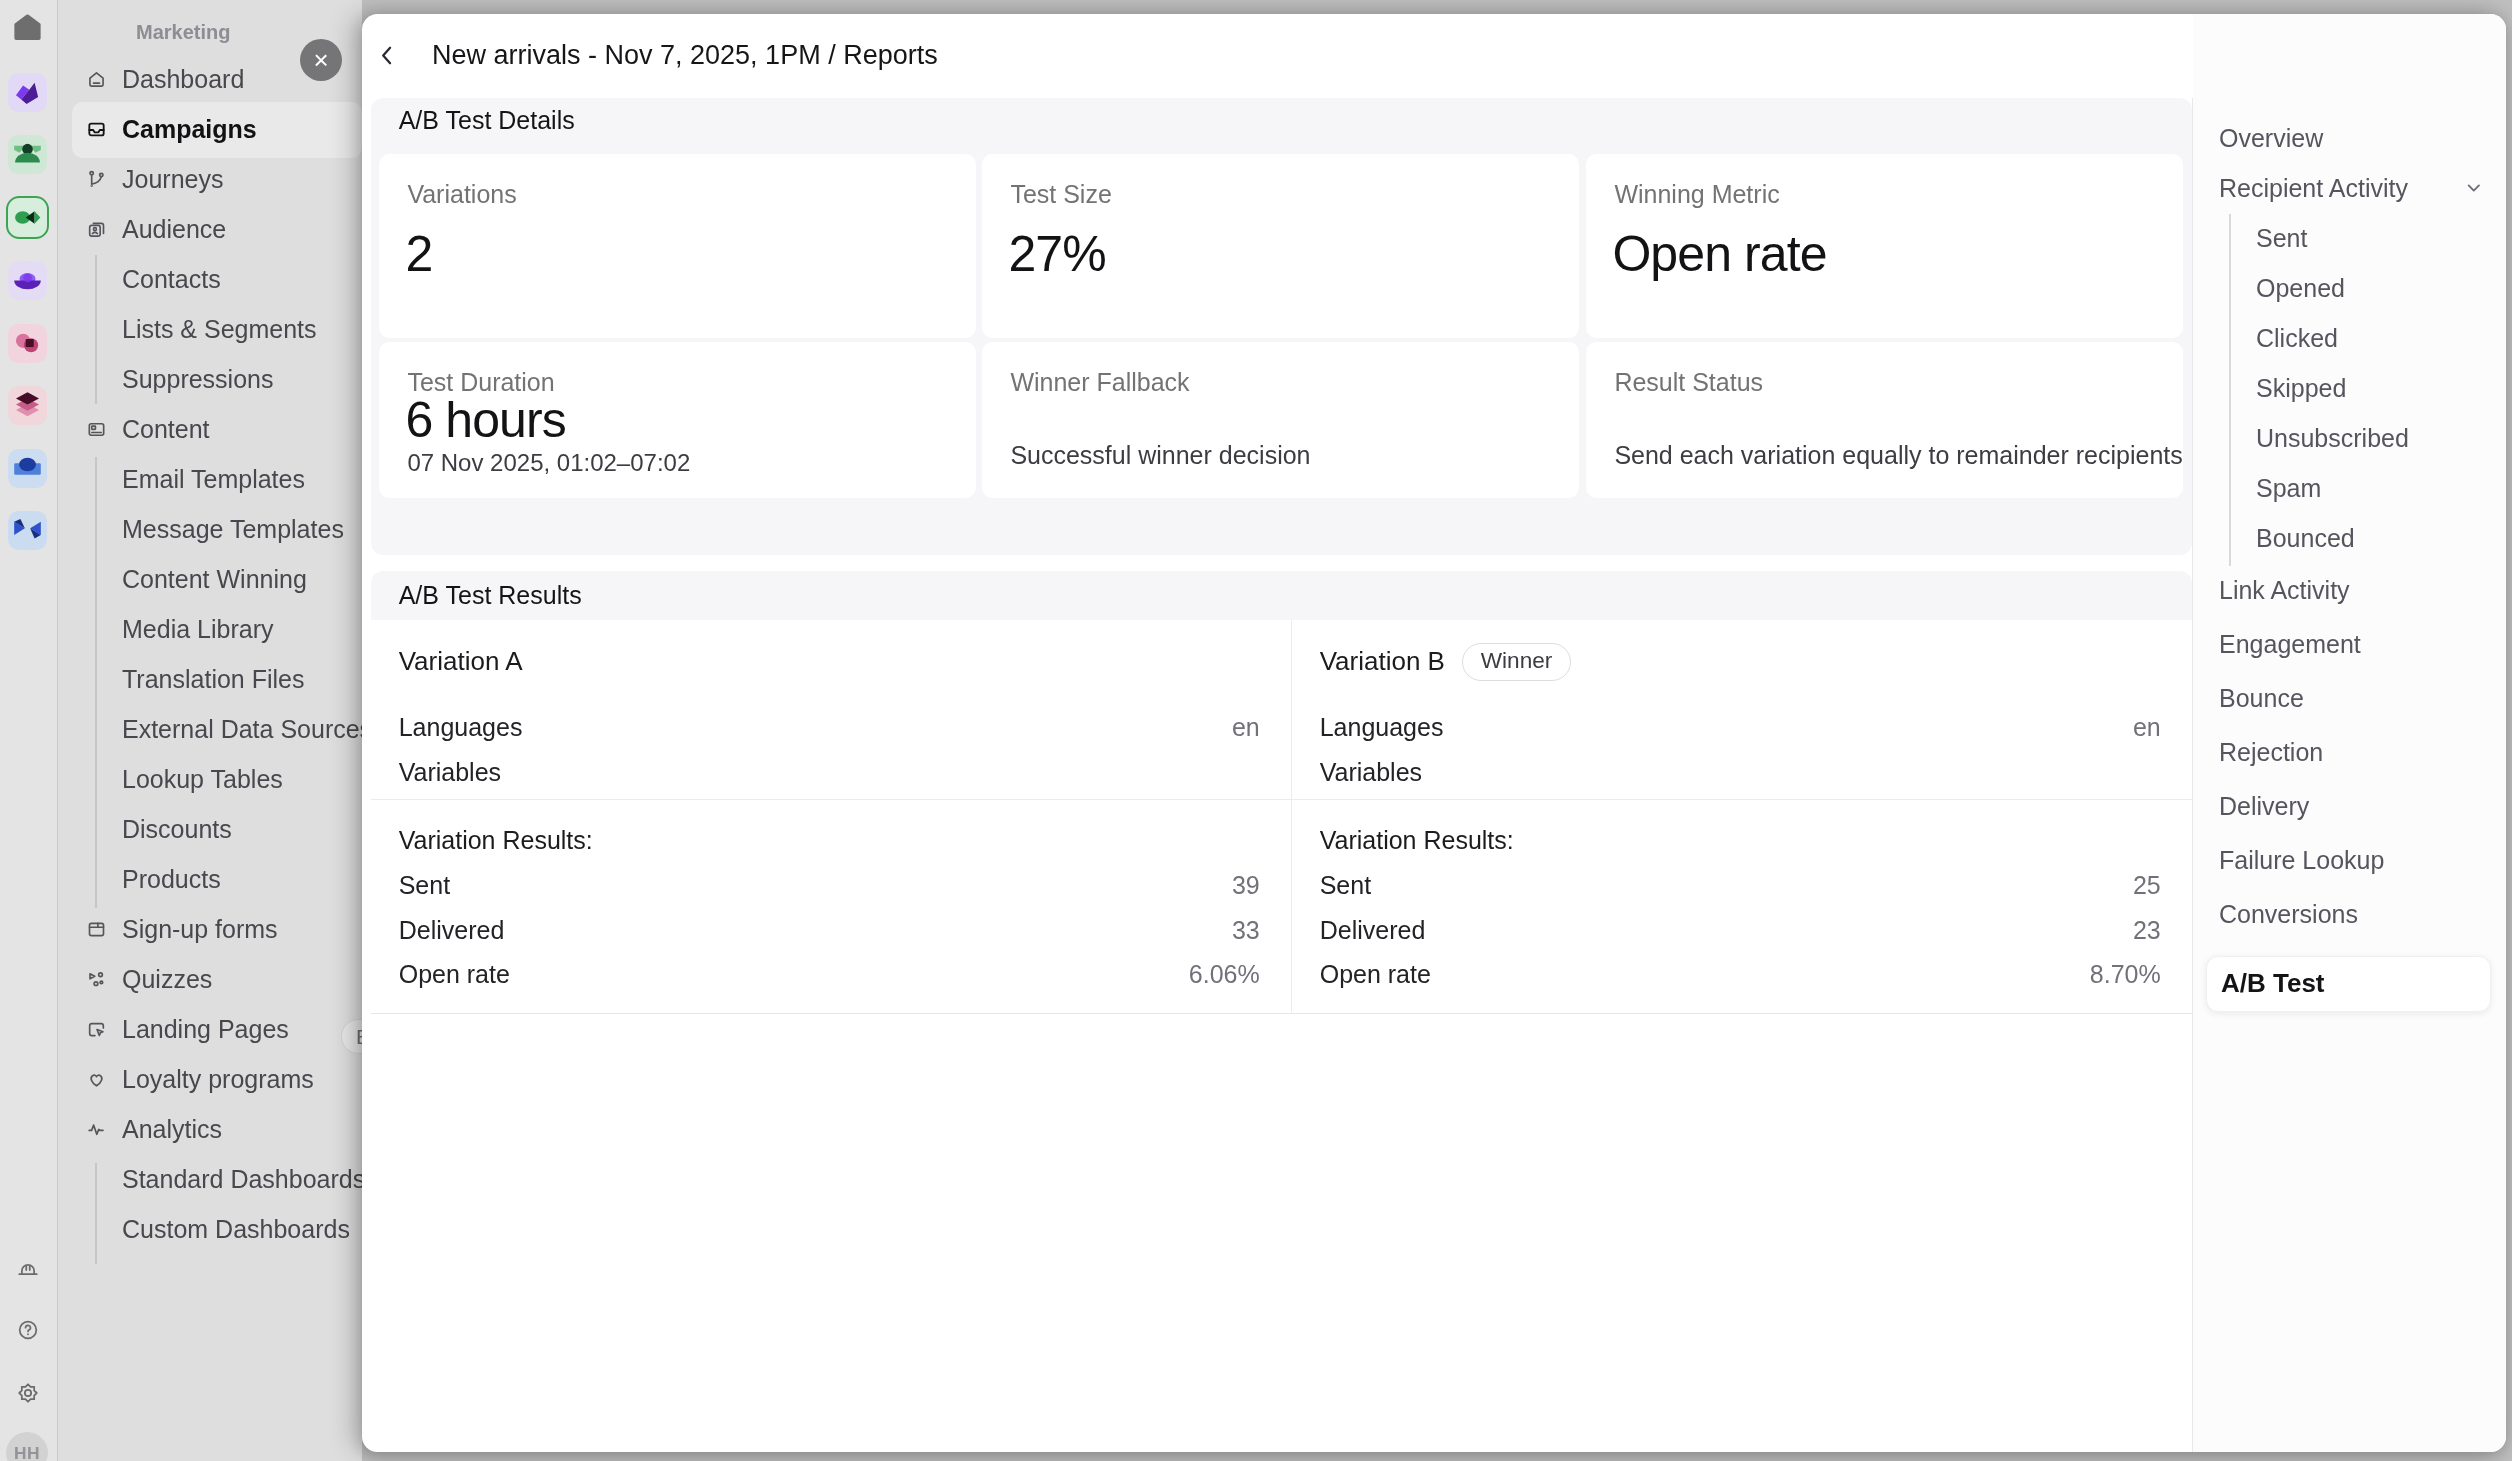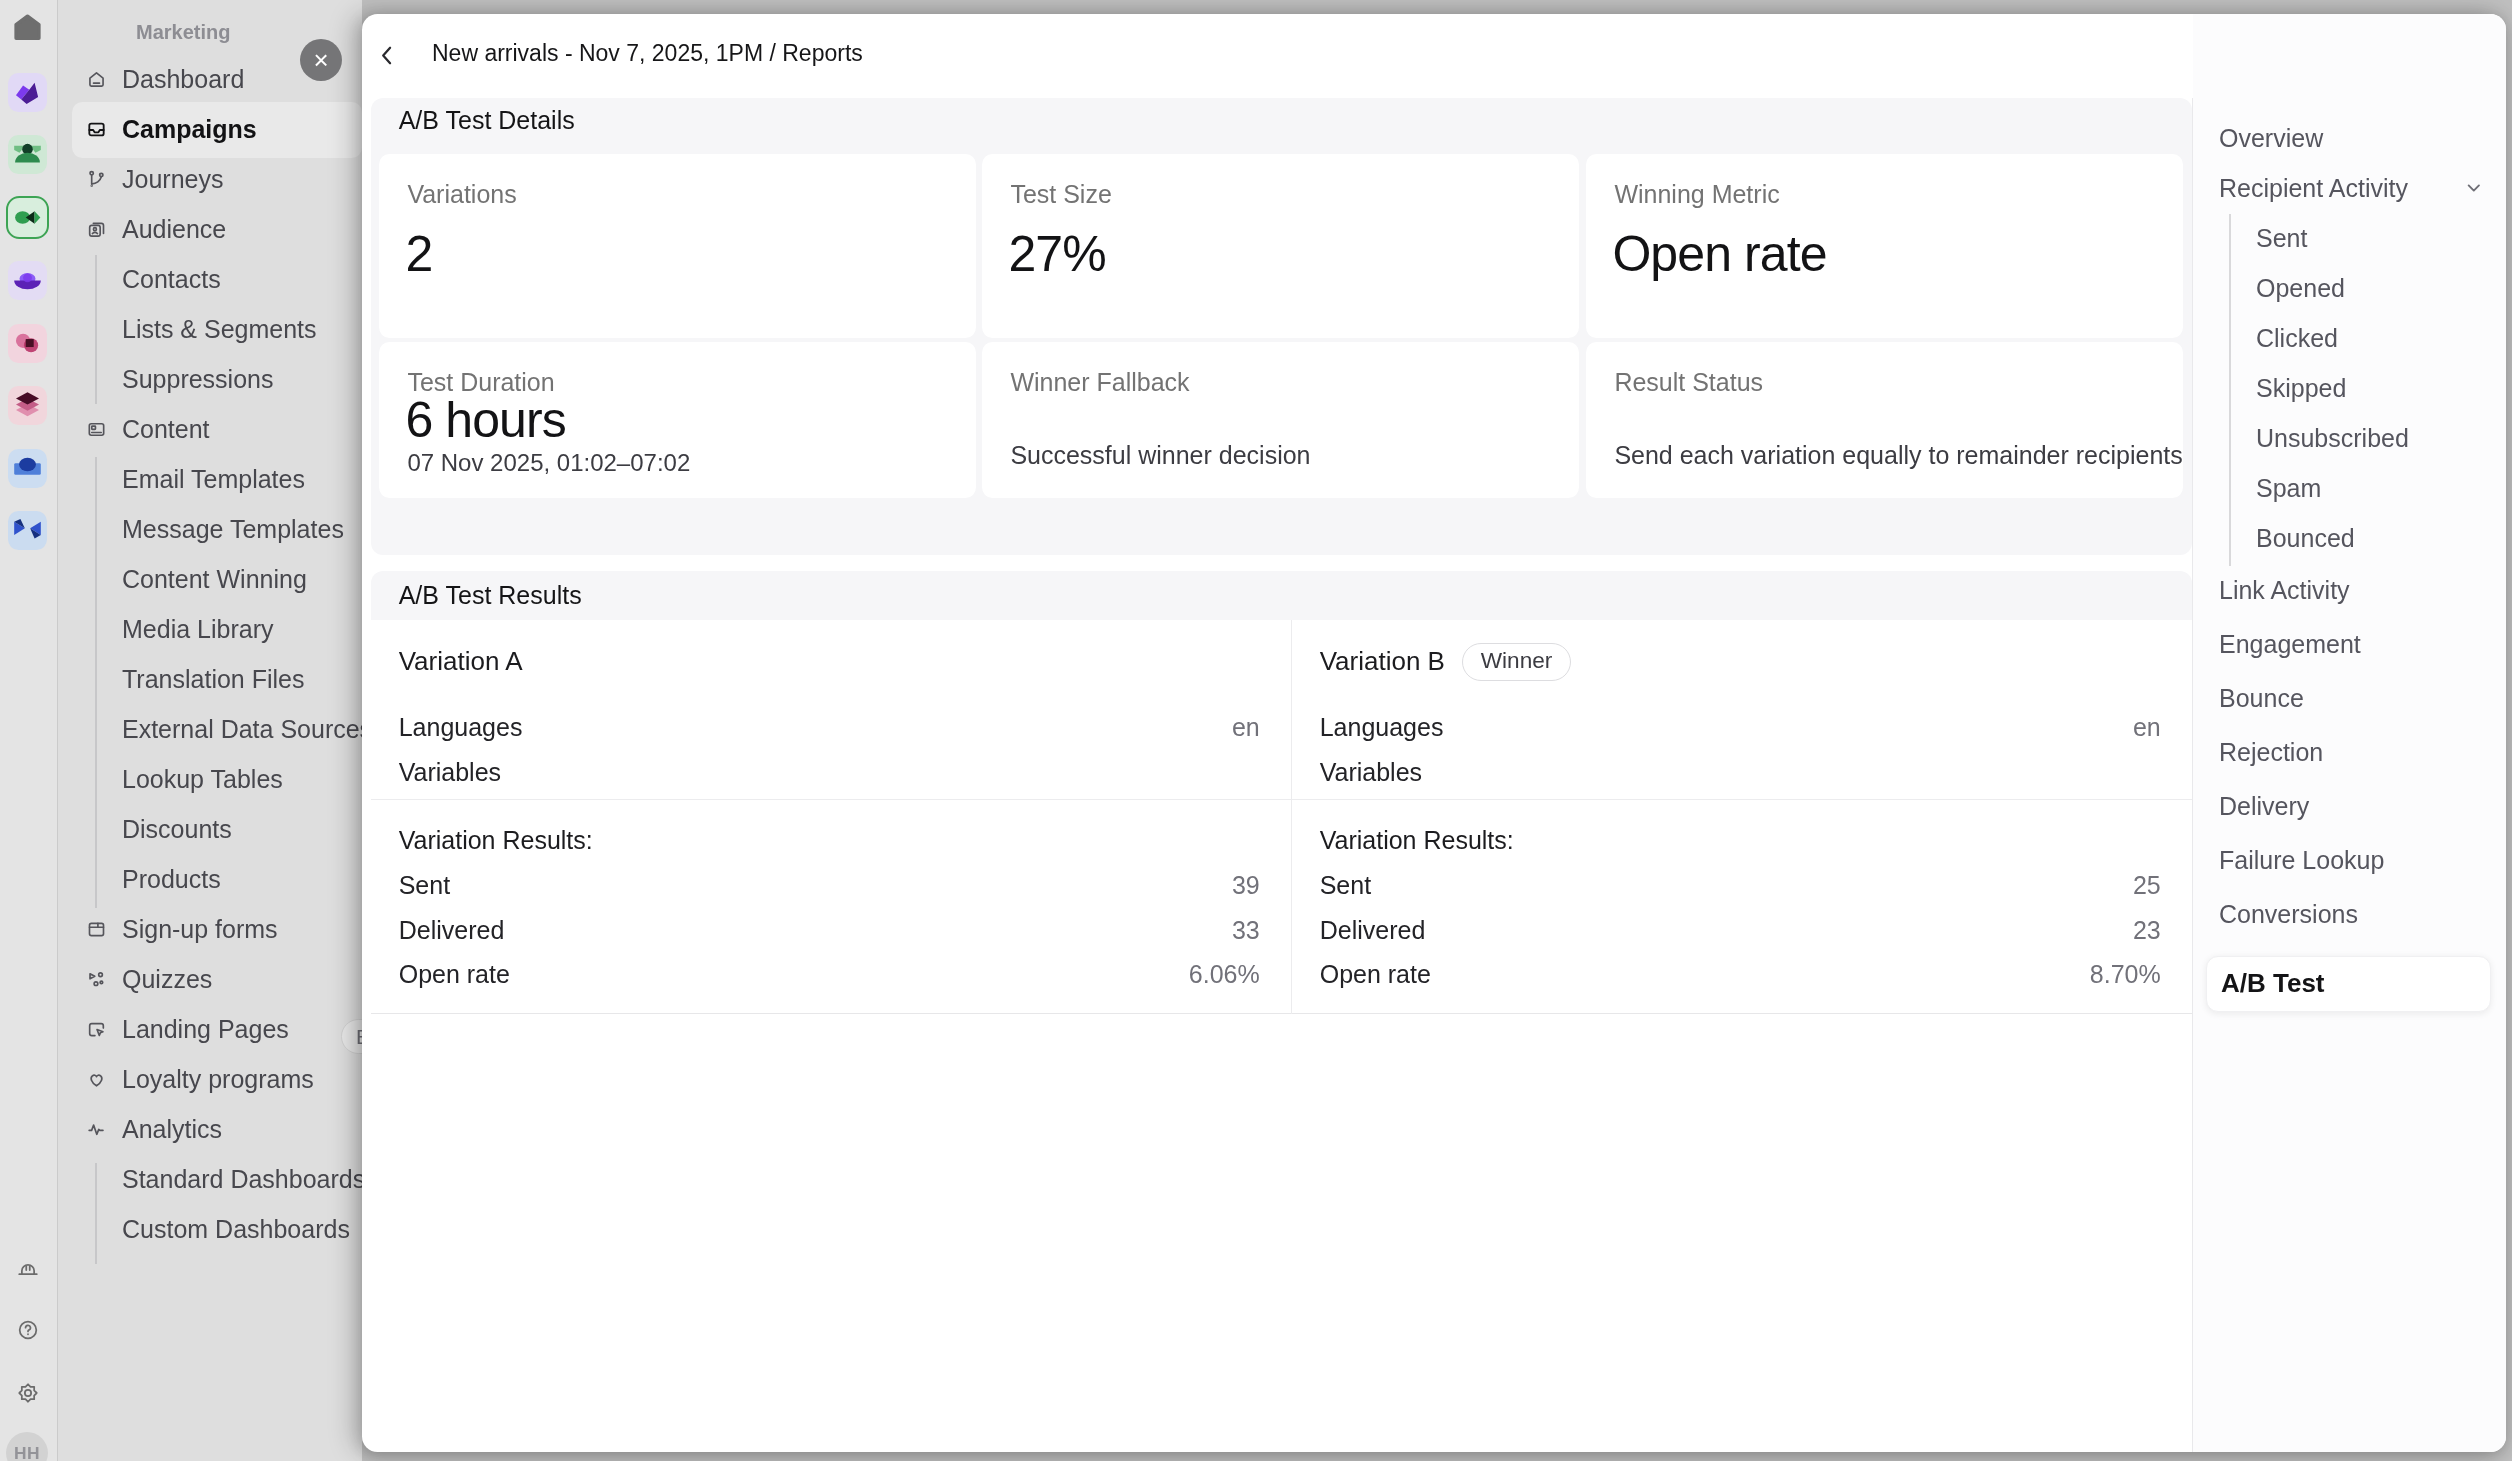--- a/index.html
+++ b/index.html
@@ -63,21 +63,21 @@
 
   
   .modal {
     position:absolute; left:362px; top:14px; width:2144px; height:1438px;
     background:#ffffff; border-radius:15.6px;
     box-shadow:-8.7px 0 26px rgba(0,0,0,.22), 0 3.5px 15.6px rgba(0,0,0,.18);
     z-index:10;
   }
   .m-header { position:absolute; left:0; top:0; width:1830px; height:83px; }
   .back-btn { position:absolute; left:10.4px; top:26px; width:31px; height:31px; cursor:pointer; color:#2a2a2e; }
-  .m-title { position:absolute; left:70px; top:26px; font-size:23px; font-weight:500; color:#161618; white-space:nowrap; }
+  .m-title { position:absolute; left:70px; top:26px; font-size:27px; font-weight:500; color:#161618; white-space:nowrap; }
 
   .v-divider { position:absolute; left:1830px; top:84px; bottom:0; width:0.9px; background:#e9e9eb; }
 
   
   .panel-details {
     position:absolute; left:8.7px; top:84px; width:1821px; height:457px;
     background:#f6f6f8; border-radius:12px;
   }
   .sec-title { position:absolute; left:28px; top:7.8px; font-size:25px; font-weight:500; color:#141416; }
   .cards { position:absolute; left:8.7px; top:56px; width:1804px; }

